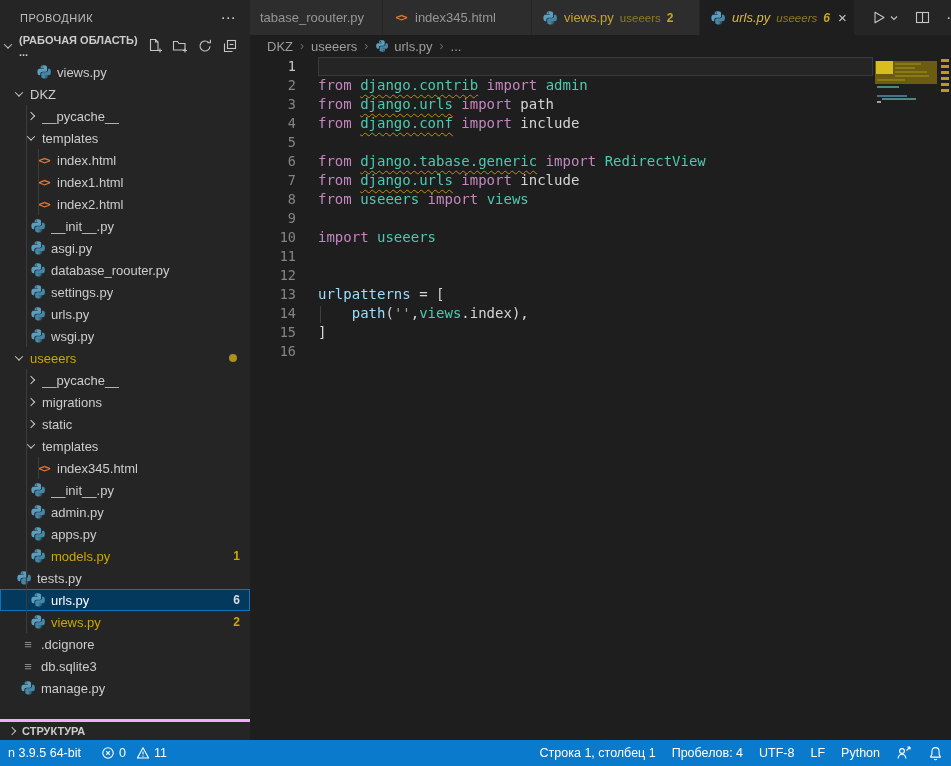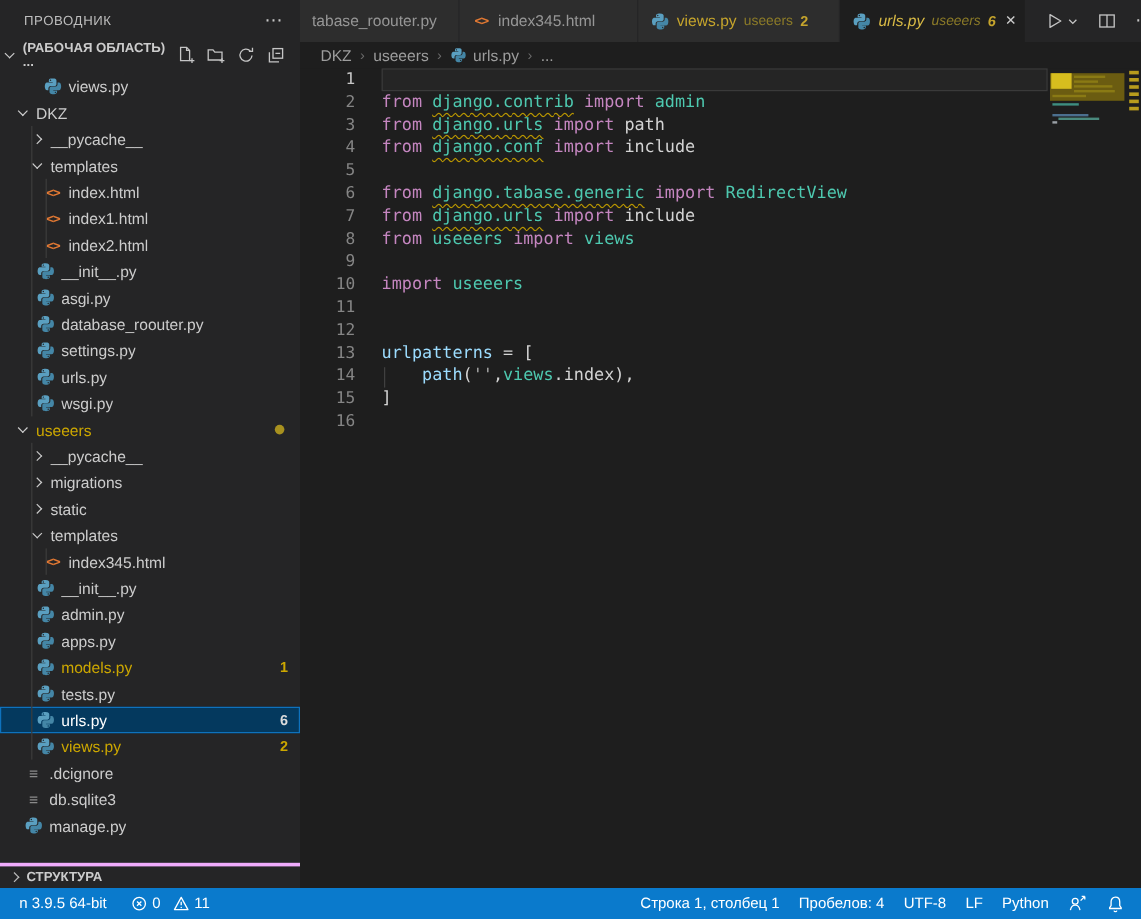--- a/index.html
+++ b/index.html
@@ -61,22 +61,22 @@
   .tk-v{color:#9cdcfe;}
   .tk-s{color:#a6a6a6;}
   .indent-guide{position:absolute;width:1px;background:#404040;}
   .minimap{position:absolute;top:0;right:12px;width:64px;height:200px;}
   .minimap div{position:absolute;}
   .ruler{position:absolute;top:0;right:0;width:12px;height:100%;}
   .ruler div{position:absolute;background:#b89c1d;}
   
   .statusbar{position:absolute;left:0;bottom:0;width:951px;height:26px;background:#0a7acc;color:#ffffff;display:flex;align-items:center;font-size:12.5px;}
   .sb-item{padding:0 8px;display:flex;align-items:center;gap:5px;white-space:nowrap;}
-  .sb-left{display:flex;align-items:center;padding-left:8px;}
-  .sb-right{margin-left:auto;display:flex;align-items:center;padding-right:6px;}
+  .sb-left{display:flex;align-items:center;padding-left:0;}
+  .sb-right{margin-left:auto;display:flex;align-items:center;}
   .prob{display:flex;align-items:center;gap:4px;margin-left:12px;}
   svg.ic{display:block;}
 </style>
 </head>
 <body>
 
 <div id="app">
 
   <div class="sidebar">
     <div class="sb-header">
@@ -259,21 +259,21 @@
         <div class="row warn" style="padding-left: 30px;">
           <span class="fi python">
             <svg class="ic" width="16" height="16" viewBox="0 0 19 19">
               <path fill="#5a9fc0" d="M9.3 1.6c-.6 0-1.3.06-1.8.16-1.6.28-1.9.87-1.9 1.95v1.43h3.8v.48H4.2c-1.1 0-2.05.66-2.35 1.9-.34 1.43-.36 2.32 0 3.81.27 1.11.91 1.9 2 1.9h1.3v-1.71c0-1.24 1.07-2.34 2.35-2.34h3.74c1.05 0 1.88-.86 1.88-1.9V3.71c0-1.02-.86-1.78-1.88-1.95a11.9 11.9 0 0 0-1.94-.16zM7.27 2.76a.71.71 0 1 1 0 1.43.71.71 0 0 1 0-1.43z"></path>
               <path fill="#4486a6" d="M14.2 5.62v1.67c0 1.3-1.1 2.38-2.35 2.38H8.11c-1.03 0-1.88.88-1.88 1.9v3.58c0 1.02.89 1.62 1.88 1.9 1.19.36 2.33.42 3.74 0 .95-.27 1.88-.82 1.88-1.9v-1.43H9.99v-.48h5.62c1.1 0 1.5-.76 1.88-1.9.39-1.18.37-2.32 0-3.81-.27-1.08-.79-1.9-1.88-1.9h-1.4zm-2.1 9.06a.71.71 0 1 1 0 1.43.71.71 0 0 1 0-1.43z"></path>
             </svg>
           </span>
           <span class="label">models.py</span>
           <span class="badge">1</span>
         </div>
-        <div class="row" style="padding-left: 30px;">
+        <div class="row" style="padding-left: 16px;">
           <span class="fi python">
             <svg class="ic" width="16" height="16" viewBox="0 0 19 19">
               <path fill="#5a9fc0" d="M9.3 1.6c-.6 0-1.3.06-1.8.16-1.6.28-1.9.87-1.9 1.95v1.43h3.8v.48H4.2c-1.1 0-2.05.66-2.35 1.9-.34 1.43-.36 2.32 0 3.81.27 1.11.91 1.9 2 1.9h1.3v-1.71c0-1.24 1.07-2.34 2.35-2.34h3.74c1.05 0 1.88-.86 1.88-1.9V3.71c0-1.02-.86-1.78-1.88-1.95a11.9 11.9 0 0 0-1.94-.16zM7.27 2.76a.71.71 0 1 1 0 1.43.71.71 0 0 1 0-1.43z"></path>
               <path fill="#4486a6" d="M14.2 5.62v1.67c0 1.3-1.1 2.38-2.35 2.38H8.11c-1.03 0-1.88.88-1.88 1.9v3.58c0 1.02.89 1.62 1.88 1.9 1.19.36 2.33.42 3.74 0 .95-.27 1.88-.82 1.88-1.9v-1.43H9.99v-.48h5.62c1.1 0 1.5-.76 1.88-1.9.39-1.18.37-2.32 0-3.81-.27-1.08-.79-1.9-1.88-1.9h-1.4zm-2.1 9.06a.71.71 0 1 1 0 1.43.71.71 0 0 1 0-1.43z"></path>
             </svg>
           </span>
           <span class="label">tests.py</span>
         </div>
         <div class="row selected" style="padding-left: 30px;">
           <span class="fi python">

